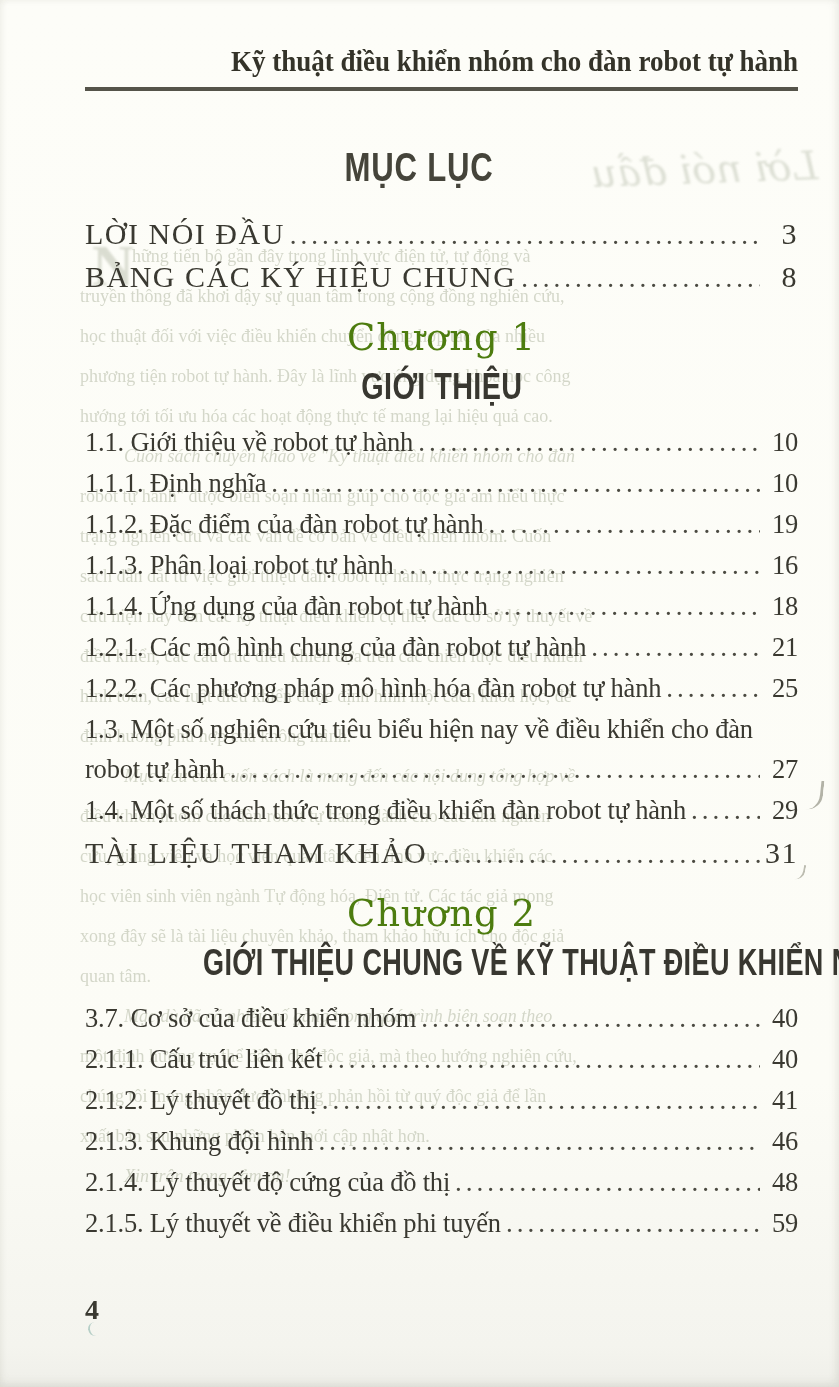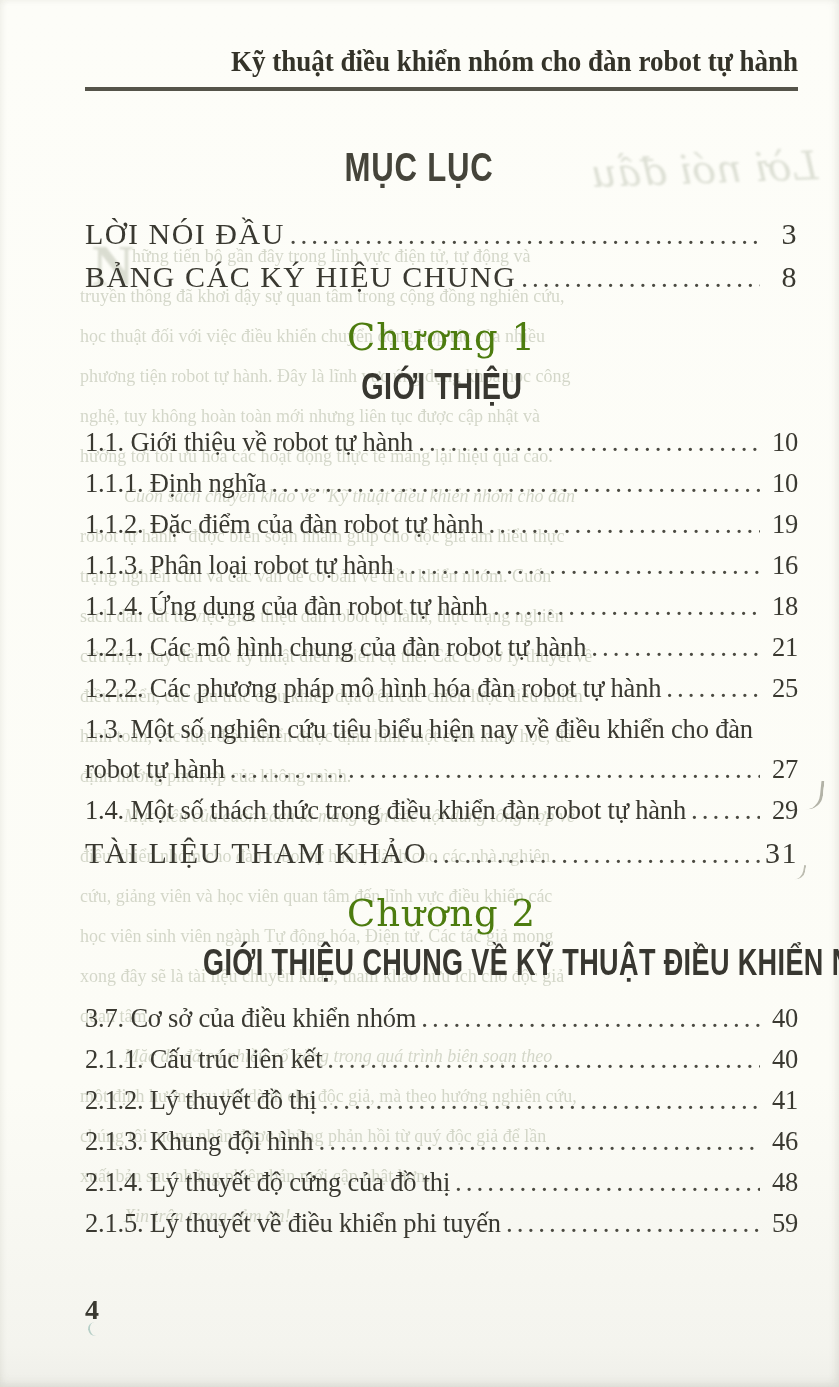--- a/index.html
+++ b/index.html
@@ -76,21 +76,20 @@
 <div class="page">
 
   <div class="ghost-layer">
     <div class="ghost-script">Lời nói đầu</div>
     <div class="ghost-drop">N</div>
     <div class="glines">
         <div class="gline first">hững tiến bộ gần đây trong lĩnh vực điện tử, tự động và</div>
         <div class="gline">truyền thông đã khơi dậy sự quan tâm trong cộng đồng nghiên cứu,</div>
         <div class="gline">học thuật đối với việc điều khiển chuyển động hợp tác của nhiều</div>
         <div class="gline">phương tiện robot tự hành. Đây là lĩnh vực ứng dụng khoa học công</div>
-        <div class="gline">nghệ, tuy không hoàn toàn mới nhưng liên tục được cập nhật và</div>
         <div class="gline">hướng tới tối ưu hóa các hoạt động thực tế mang lại hiệu quả cao.</div>
         <div class="gline ind">Cuốn sách chuyên khảo về "Kỹ thuật điều khiển nhóm cho đàn</div>
         <div class="gline">robot tự hành" được biên soạn nhằm giúp cho độc giả am hiểu thực</div>
         <div class="gline">trạng nghiên cứu và các vấn đề cơ bản về điều khiển nhóm. Cuốn</div>
         <div class="gline">sách dẫn dắt từ việc giới thiệu đàn robot tự hành, thực trạng nghiên</div>
         <div class="gline">cứu hiện nay đến các kỹ thuật điều khiển cụ thể. Các cơ sở lý thuyết về</div>
         <div class="gline">điều khiển, các cấu trúc điều khiển dựa trên các chiến lược điều khiển</div>
         <div class="gline">hình toán, các luật điều khiển được định hình một cách khoa học, để</div>
         <div class="gline">định hướng phù hợp của không mình.</div>
         <div class="gline ind">Mục tiêu của cuốn sách là mang đến các nội dung tổng hợp về</div>

